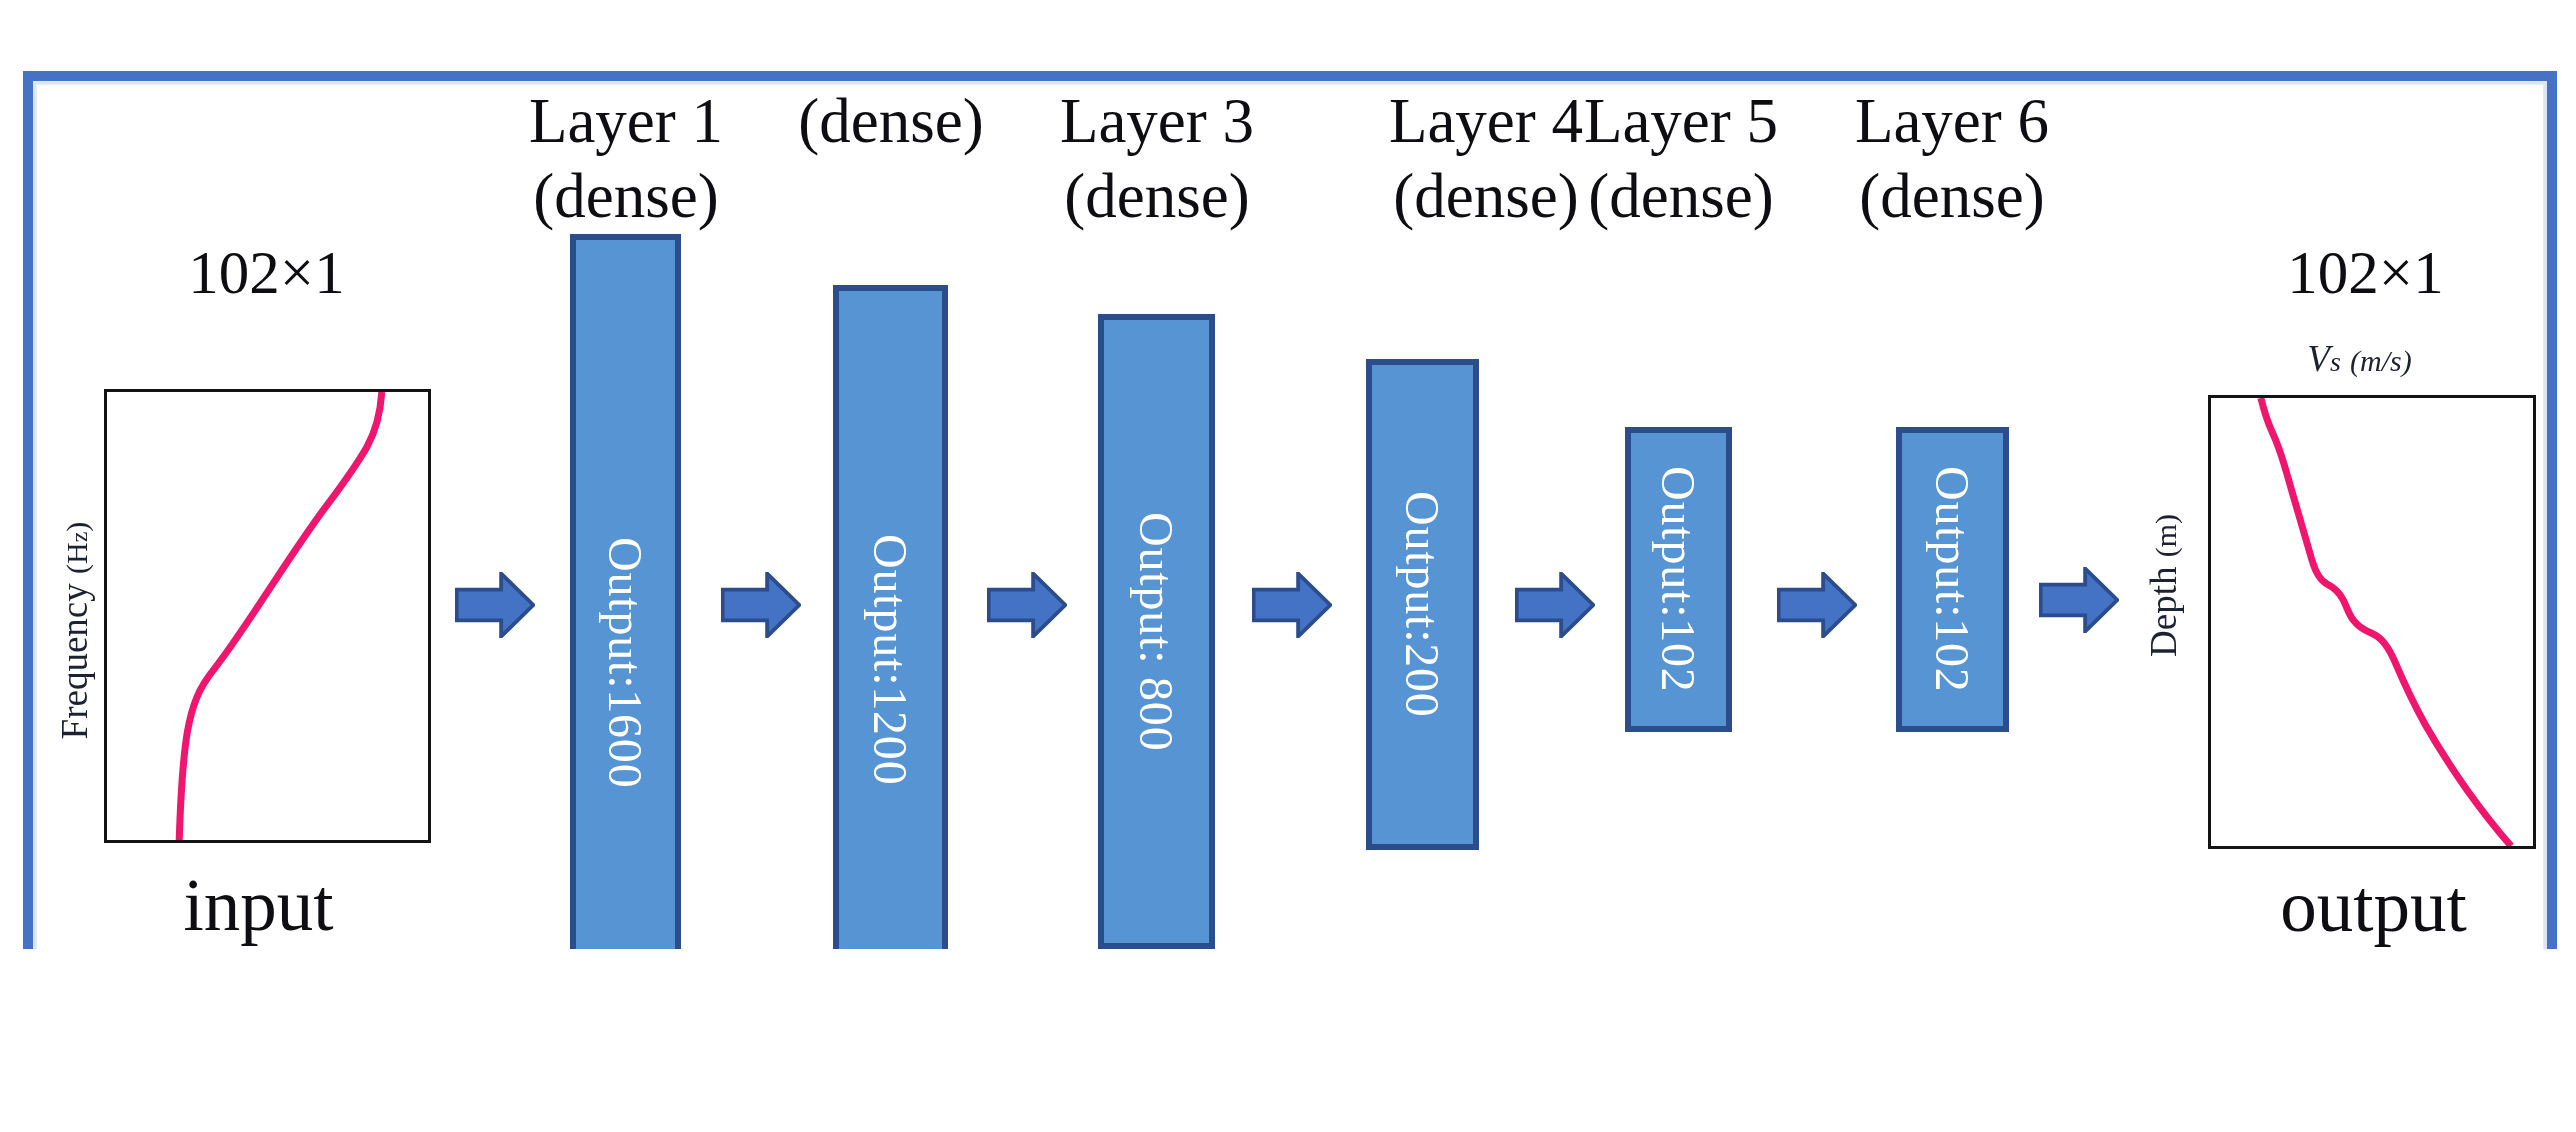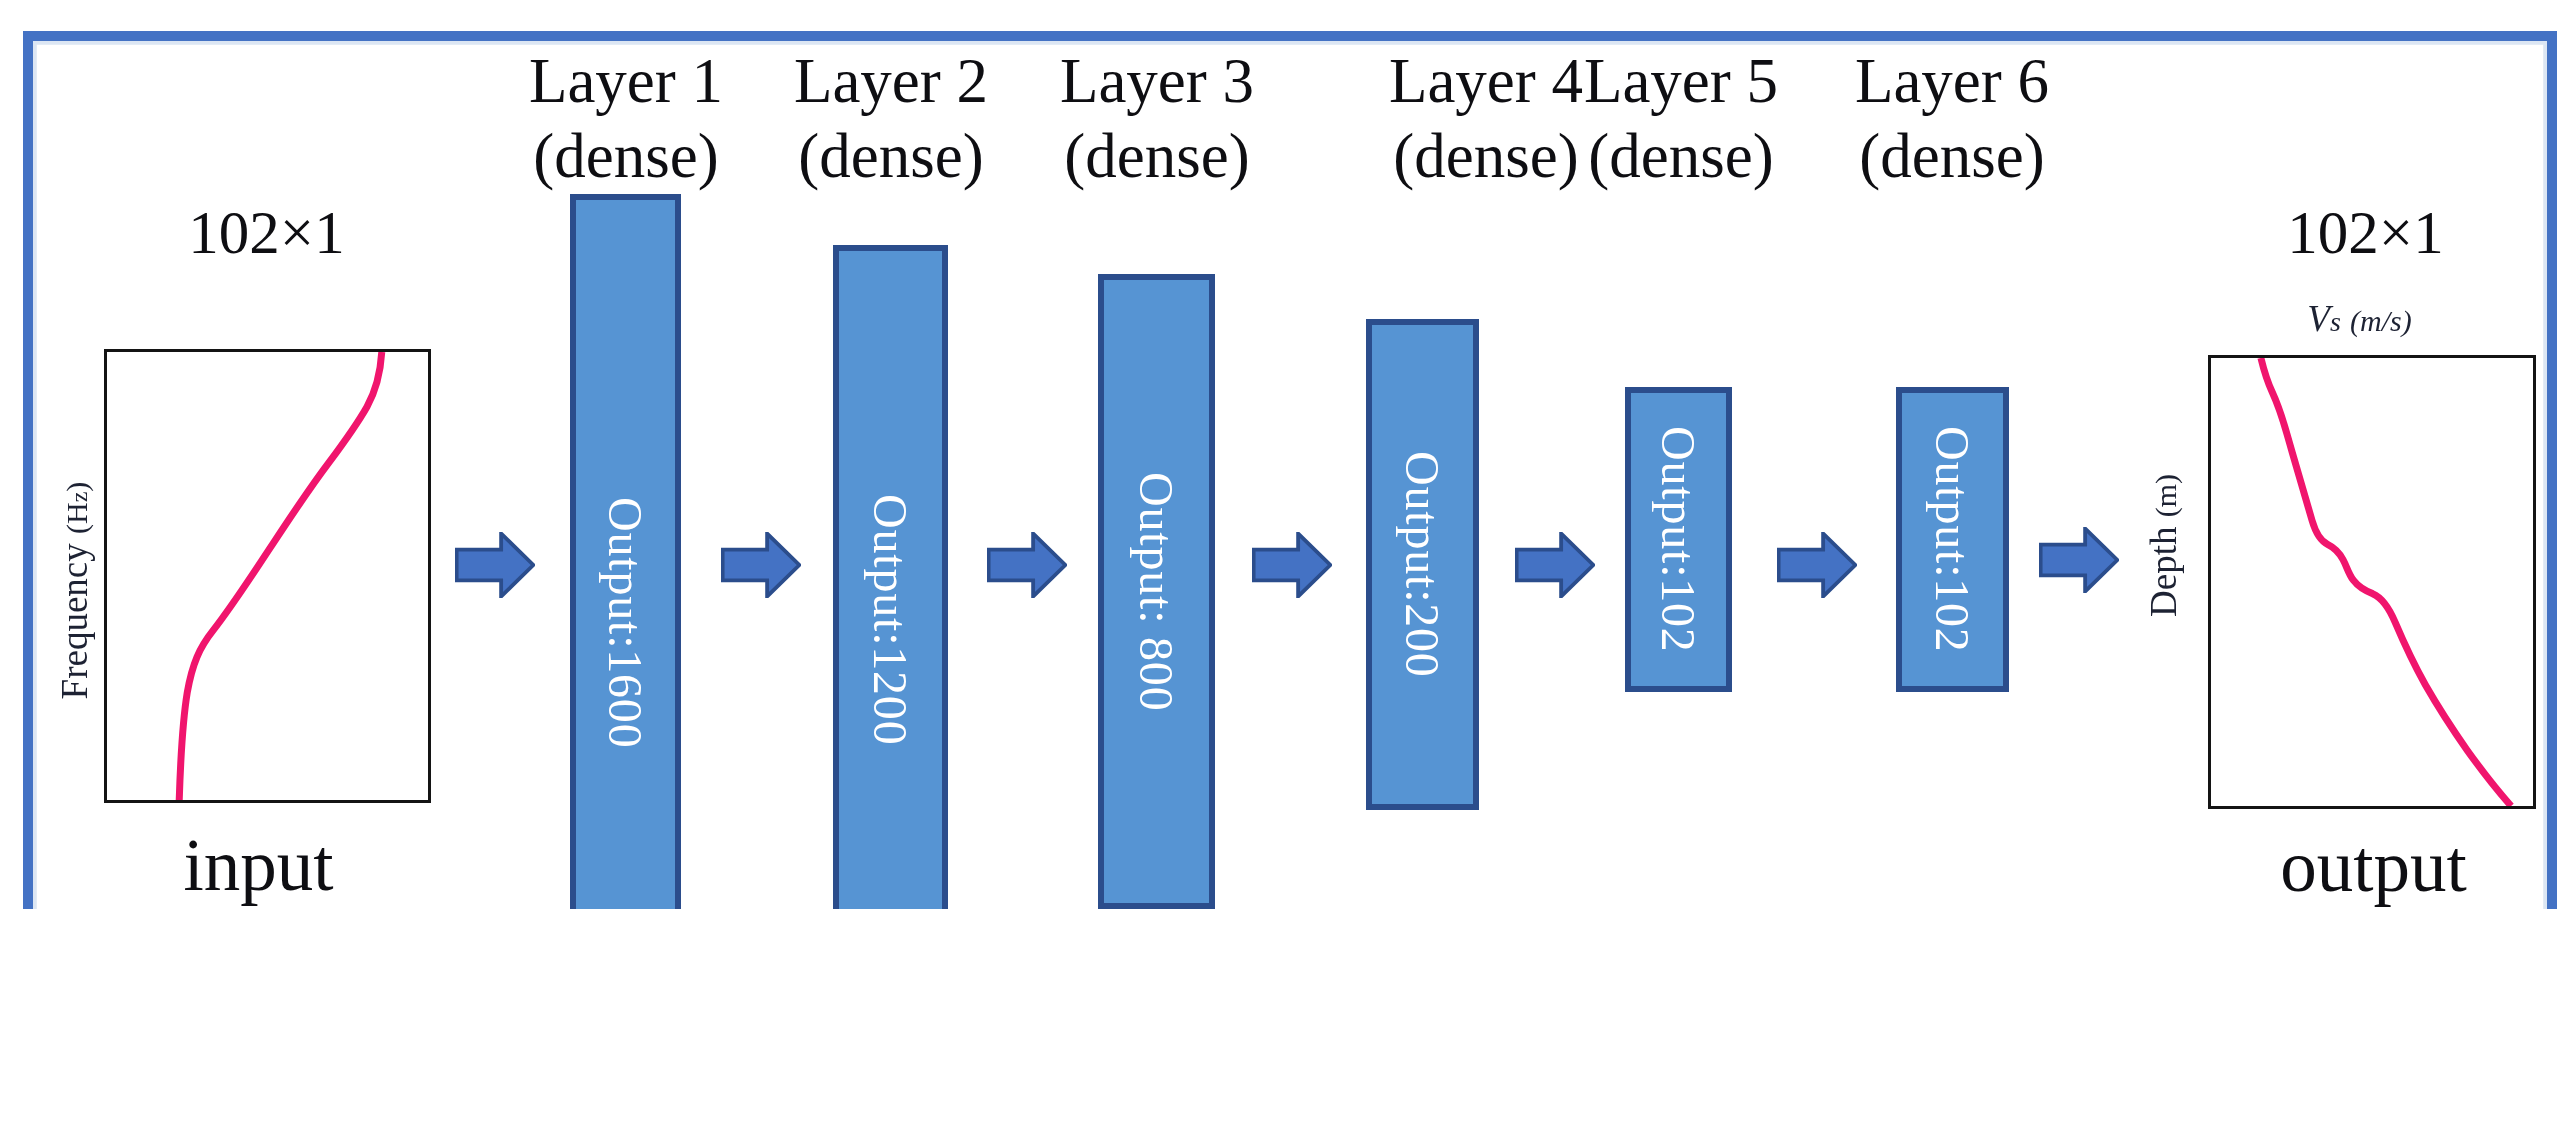--- a/index.html
+++ b/index.html
@@ -1,18 +1,18 @@
 <!DOCTYPE html>
 <html style="--frame-border: #4472c4; --box-fill: #5694d3; --box-border: #2b4d8c; --arrow-fill: #4472c4; --arrow-border: #2b4d8c; --curve: #f0156d; --plot-border: #141414;font-size:12.3px"><head>
 <meta charset="utf-8">
 <style>
   html,body{margin:0;padding:0;background:#ffffff;}
   #stage{
     position:relative;width:2576px;height:909px;background:#ffffff;overflow:hidden;
-    font-family:"Liberation Serif","DejaVu Serif",serif;color:#0e0e12;
+    font-family:"Liberation Serif","DejaVu Serif",serif;color:#0e0e12;margin-top:40px;
   }
   #frame{
     position:absolute;left:23px;top:31px;width:2534px;height:1079px;
     border:10px solid var(--frame-border);box-sizing:border-box;
     box-shadow:inset 0 0 0 3.8px #dce6f3;background:transparent;
   }
   .layer-header{
     position:absolute;top:44px;width:276px;text-align:center;
     font-size:63px;line-height:75px;color:#0e0e12;white-space:nowrap;
   }
@@ -47,21 +47,20 @@
 
 <div id="stage">
 
   <div id="frame"></div>
 
   <div class="layer-header" style="left:488px;">
       <div>Layer 1</div>
       <div>(dense)</div>
     </div>
   <div class="layer-header" style="left:753px;">
-      <div>Layer 2</div>
       <div>(dense)</div>
     </div>
   <div class="layer-header" style="left:1019px;">
       <div>Layer 3</div>
       <div>(dense)</div>
     </div>
   <div class="layer-header" style="left:1348px;font-family:Liberation Serif, serif;">
       <div>Layer 4</div>
       <div>(dense)</div>
     </div>

